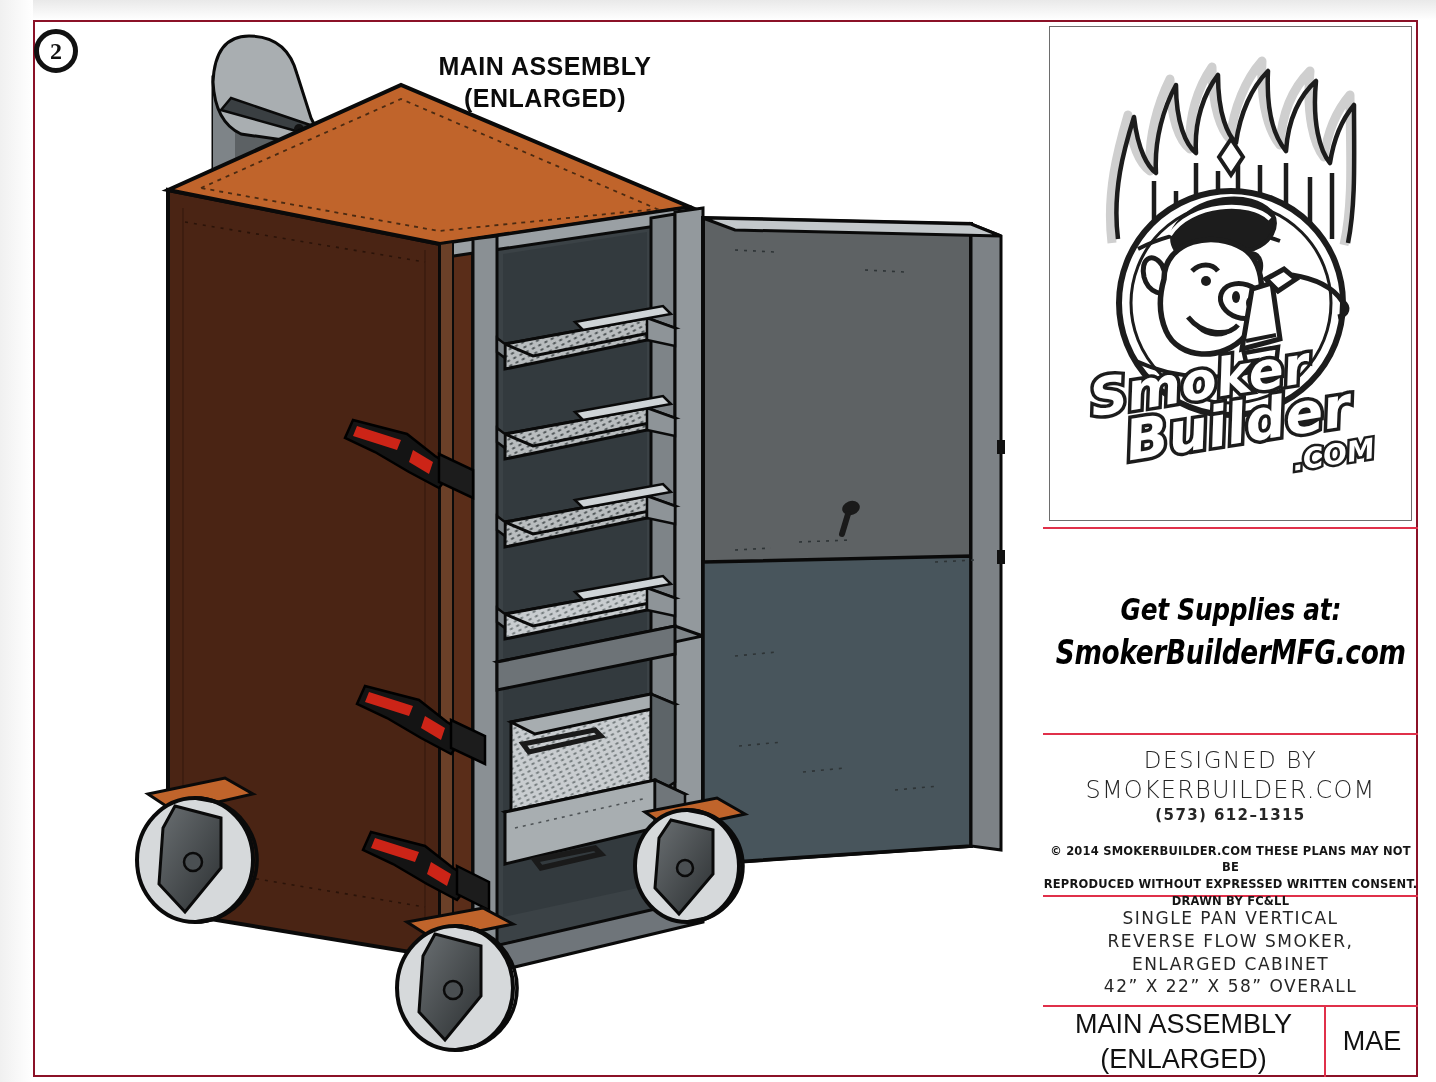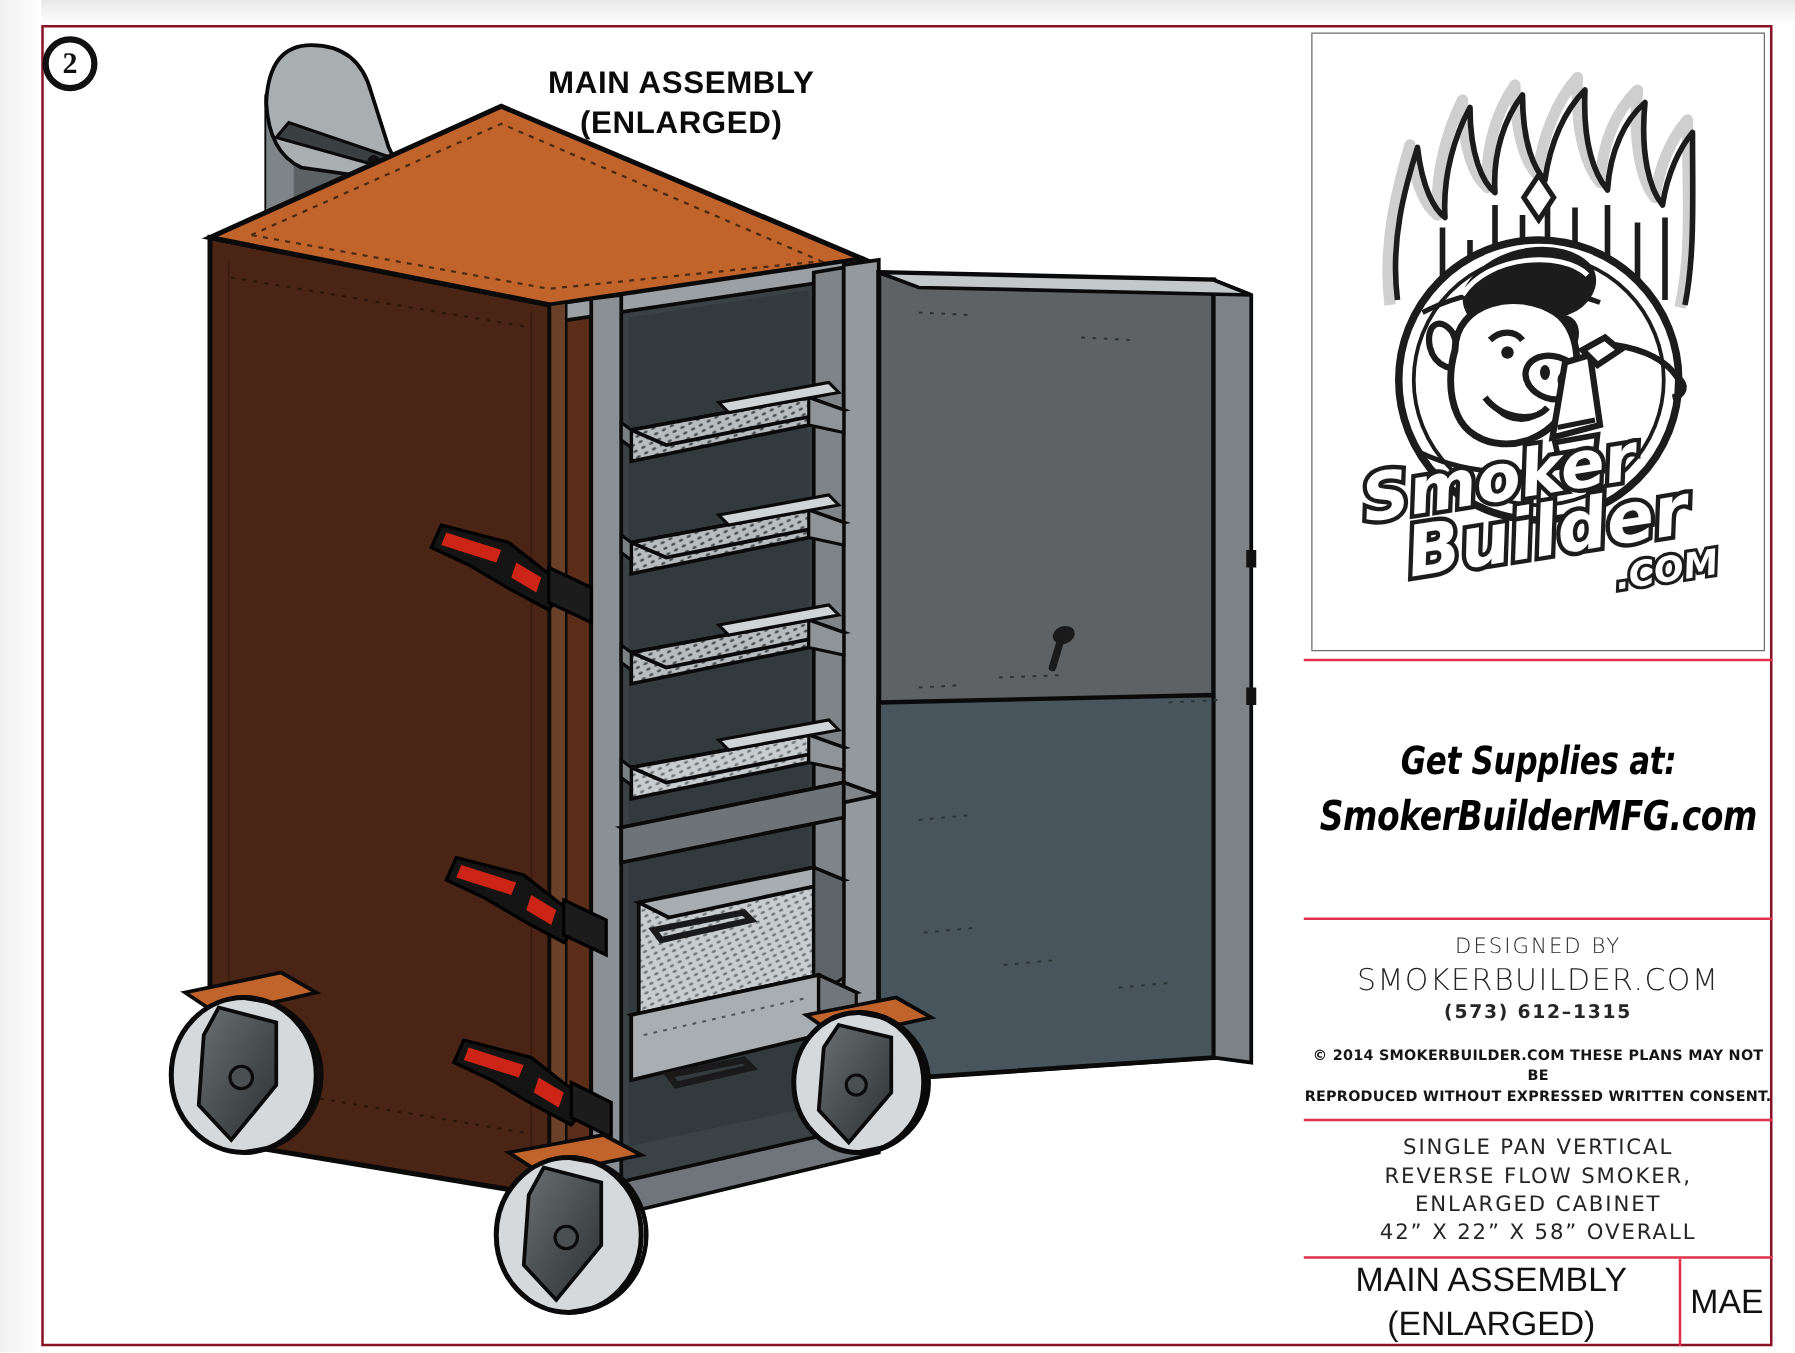--- a/index.html
+++ b/index.html
@@ -58,39 +58,39 @@
     font-style:italic;
   }
   .supplies-cell .l1{font-size:31px;font-weight:800;letter-spacing:-0.3px;color:#000;
     font-family:"DejaVu Sans", sans-serif;transform:scaleX(.80);transform-origin:center;white-space:nowrap;}
   .supplies-cell .l2{font-size:33px;font-weight:800;letter-spacing:-0.4px;color:#000;margin-top:6px;
     font-family:"DejaVu Sans", sans-serif;transform:scaleX(.80);transform-origin:center;white-space:nowrap;}
   .designed-cell{
     height:162px;text-align:center;padding-top:11px;box-sizing:border-box;
     font-family:"DejaVu Sans", sans-serif;color:#262626;
   }
-  .designed-cell .d1{font-size:17px;letter-spacing:1.6px;line-height:1.26;font-weight:300;}
+  .designed-cell .d1{font-size:23px;letter-spacing:1.6px;line-height:1.26;font-weight:300;}
   .designed-cell .d2{font-size:24px;letter-spacing:1.2px;line-height:1.25;font-weight:300;}
   .designed-cell .d3{font-size:15px;letter-spacing:1.4px;line-height:1.35;font-weight:700;}
   .designed-cell .cpy{font-size:11.5px;letter-spacing:.2px;line-height:1.45;margin-top:17px;color:#151515;font-weight:700;}
   .desc-cell{
     height:110px;text-align:center;padding-top:10px;box-sizing:border-box;
     font-family:"DejaVu Sans", sans-serif;color:#262626;
     font-size:17px;letter-spacing:1.5px;line-height:1.33;font-weight:400;
   }
   .name-cell{
     height:auto;flex:1;display:flex;align-items:stretch;
   }
   .name-left{
     flex:1;display:flex;flex-direction:column;align-items:center;justify-content:center;
     font-size:27px;line-height:1.3;text-align:center;color:#111;
     border-right:2px solid #e0304a;font-family:"Liberation Sans", sans-serif;
   }
   .name-right{
-    width:73px;display:flex;align-items:center;justify-content:center;
+    width:92px;display:flex;align-items:center;justify-content:center;
     font-size:27px;color:#111;font-family:"Liberation Sans", sans-serif;
   }
   .title-col-inner{display:flex;flex-direction:column;height:100%;}
   svg{display:block;}
 </style>
 </head>
 <body>
 
 <div class="page-top-shade"></div>
 <div class="page-left-shade"></div>
@@ -374,20 +374,21 @@
       <div class="l2">SmokerBuilderMFG.com</div>
     </div>
 
     <div class="tb-row tb-div designed-cell">
       <div class="d1">DESIGNED  BY</div>
       <div class="d2">SMOKERBUILDER.COM</div>
       <div class="d3">(573)  612–1315</div>
       <div class="cpy">
         <div>©  2014  SMOKERBUILDER.COM  THESE  PLANS  MAY  NOT  BE</div>
         <div>REPRODUCED  WITHOUT  EXPRESSED  WRITTEN  CONSENT.</div>
+        <div>DRAWN  BY  FC&amp;LL</div>
       </div>
     </div>
 
     <div class="tb-row tb-div desc-cell">
       <div>SINGLE  PAN  VERTICAL</div>
       <div>REVERSE  FLOW  SMOKER,</div>
       <div>ENLARGED  CABINET</div>
       <div>42”  X  22”  X  58”  OVERALL</div>
     </div>
 

